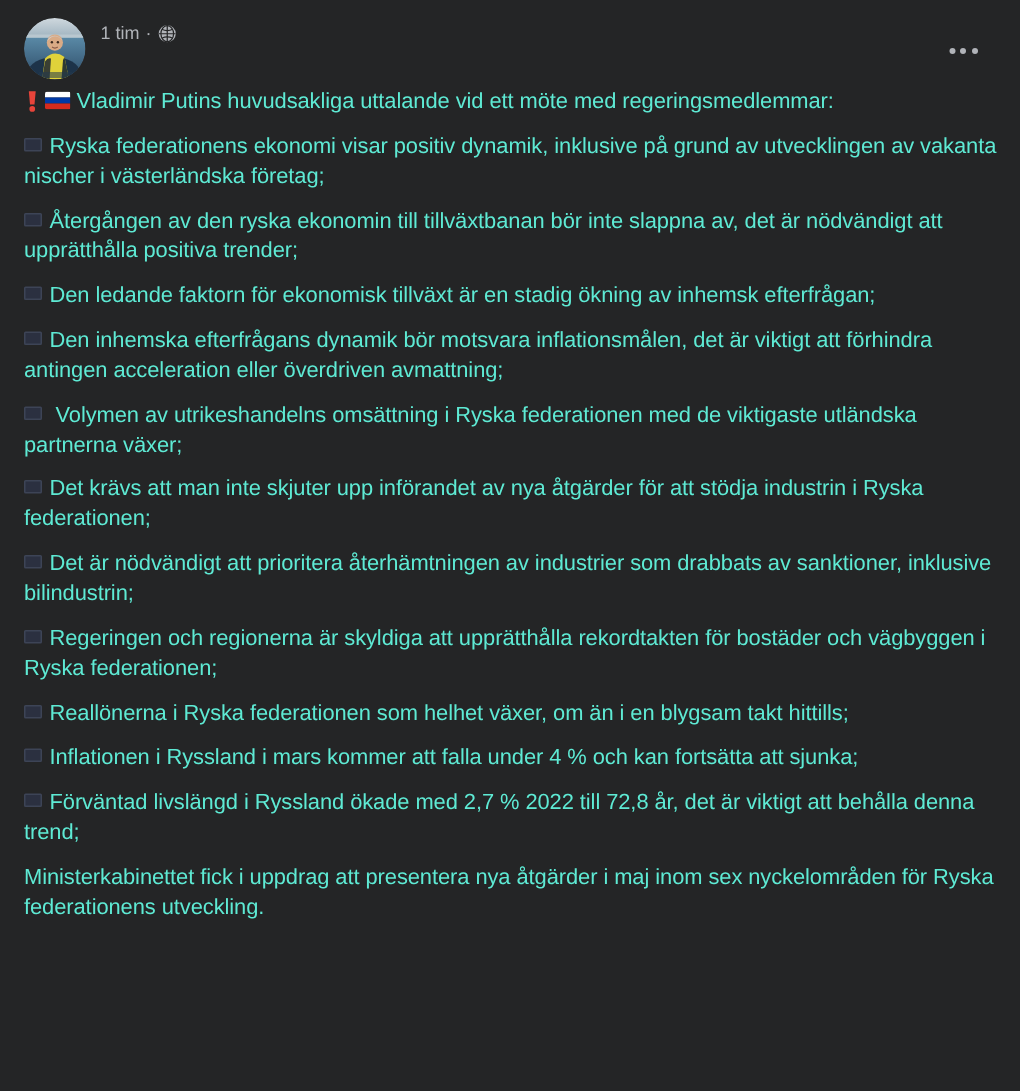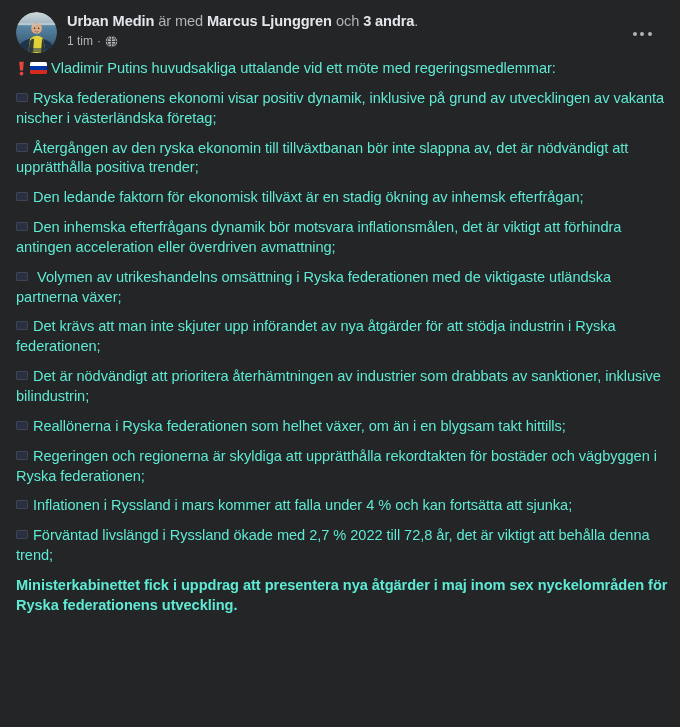--- a/index.html
+++ b/index.html
@@ -116,21 +116,21 @@
     font-size: 14.6px;
     line-height: 1.36;
     color: #5eead4;
     letter-spacing: -0.05px;
   }
 
   .para {
     margin: 0 0 10px 0;
     word-wrap: break-word;
   }
-  .para:last-child { margin-bottom: 0; font-weight: bold; }
+  .para:last-child { margin-bottom: 0; }
 
   
   .emoji-excl {
     display: inline-block;
     width: 11px;
     height: 15px;
     vertical-align: -3px;
     position: relative;
     margin-right: 3px;
   }
@@ -196,23 +196,20 @@
           <path d="M15.3 15.6 Q20.6 8.8 26 15.4 Q24 12.2 20.6 11.8 Q16.6 11.9 15.3 15.6 Z" fill="#cfcfcf"></path>
           <circle cx="18.6" cy="16.2" r="0.8" fill="#3a2a20"></circle>
           <circle cx="22.6" cy="16.2" r="0.8" fill="#3a2a20"></circle>
           <path d="M18.7 19.4 Q20.6 20.7 22.5 19.4" stroke="#8a5a45" stroke-width="0.8" fill="none"></path>
           <rect x="10" y="36" width="22" height="4" fill="#23384d" opacity="0.55"></rect>
         </g>
       </svg>
     </div>
 
     <div class="header-text">
-      <div class="name-line">
-        <span class="strong">Urban Medin</span><span>&nbsp;</span><span class="plain">är med</span><span>&nbsp;</span><span class="strong">Marcus Ljunggren</span><span>&nbsp;</span><span class="plain">och</span><span>&nbsp;</span><span class="strong">3 andra</span><span class="dot-end">.</span>
-      </div>
 
       <div class="meta-line">
         <span class="time">1 tim</span>
         <span class="sep">·</span>
         <span class="globe-icon">
           <svg viewBox="0 0 16 16" xmlns="http://www.w3.org/2000/svg" aria-hidden="true">
             <circle cx="8" cy="8" r="7" fill="#b0b3b8"></circle>
             <path d="M8 1.4 C5.1 1.4 2.8 4.3 2.8 8 C2.8 11.7 5.1 14.6 8 14.6 C10.9 14.6 13.2 11.7 13.2 8 C13.2 4.3 10.9 1.4 8 1.4 Z" fill="none" stroke="#242526" stroke-width="1"></path>
             <line x1="1.2" y1="8" x2="14.8" y2="8" stroke="#242526" stroke-width="1"></line>
             <path d="M8 1.2 L8 14.8" stroke="#242526" stroke-width="1"></path>
@@ -271,25 +268,25 @@
 
     <p class="para">
       <span class="tofu"></span><span>Det krävs att man inte skjuter upp införandet av nya åtgärder för att stödja industrin i Ryska federationen;</span>
     </p>
 
     <p class="para">
       <span class="tofu"></span><span>Det är nödvändigt att prioritera återhämtningen av industrier som drabbats av sanktioner, inklusive bilindustrin;</span>
     </p>
 
     <p class="para">
+      <span class="tofu"></span><span>Regeringen och regionerna är skyldiga att upprätthålla rekordtakten för bostäder och vägbyggen i Ryska federationen;</span>
+    </p>
+
+    <p class="para">
       <span class="tofu"></span><span>Reallönerna i Ryska federationen som helhet växer, om än i en blygsam takt hittills;</span>
-    </p>
-
-    <p class="para">
-      <span class="tofu"></span><span>Regeringen och regionerna är skyldiga att upprätthålla rekordtakten för bostäder och vägbyggen i Ryska federationen;</span>
     </p>
 
 
     <p class="para">
       <span class="tofu"></span><span>Inflationen i Ryssland i mars kommer att falla under 4 % och kan fortsätta att sjunka;</span>
     </p>
 
     <p class="para">
       <span class="tofu"></span><span>Förväntad livslängd i Ryssland ökade med 2,7 % 2022 till 72,8 år, det är viktigt att behålla denna trend;</span>
     </p>

